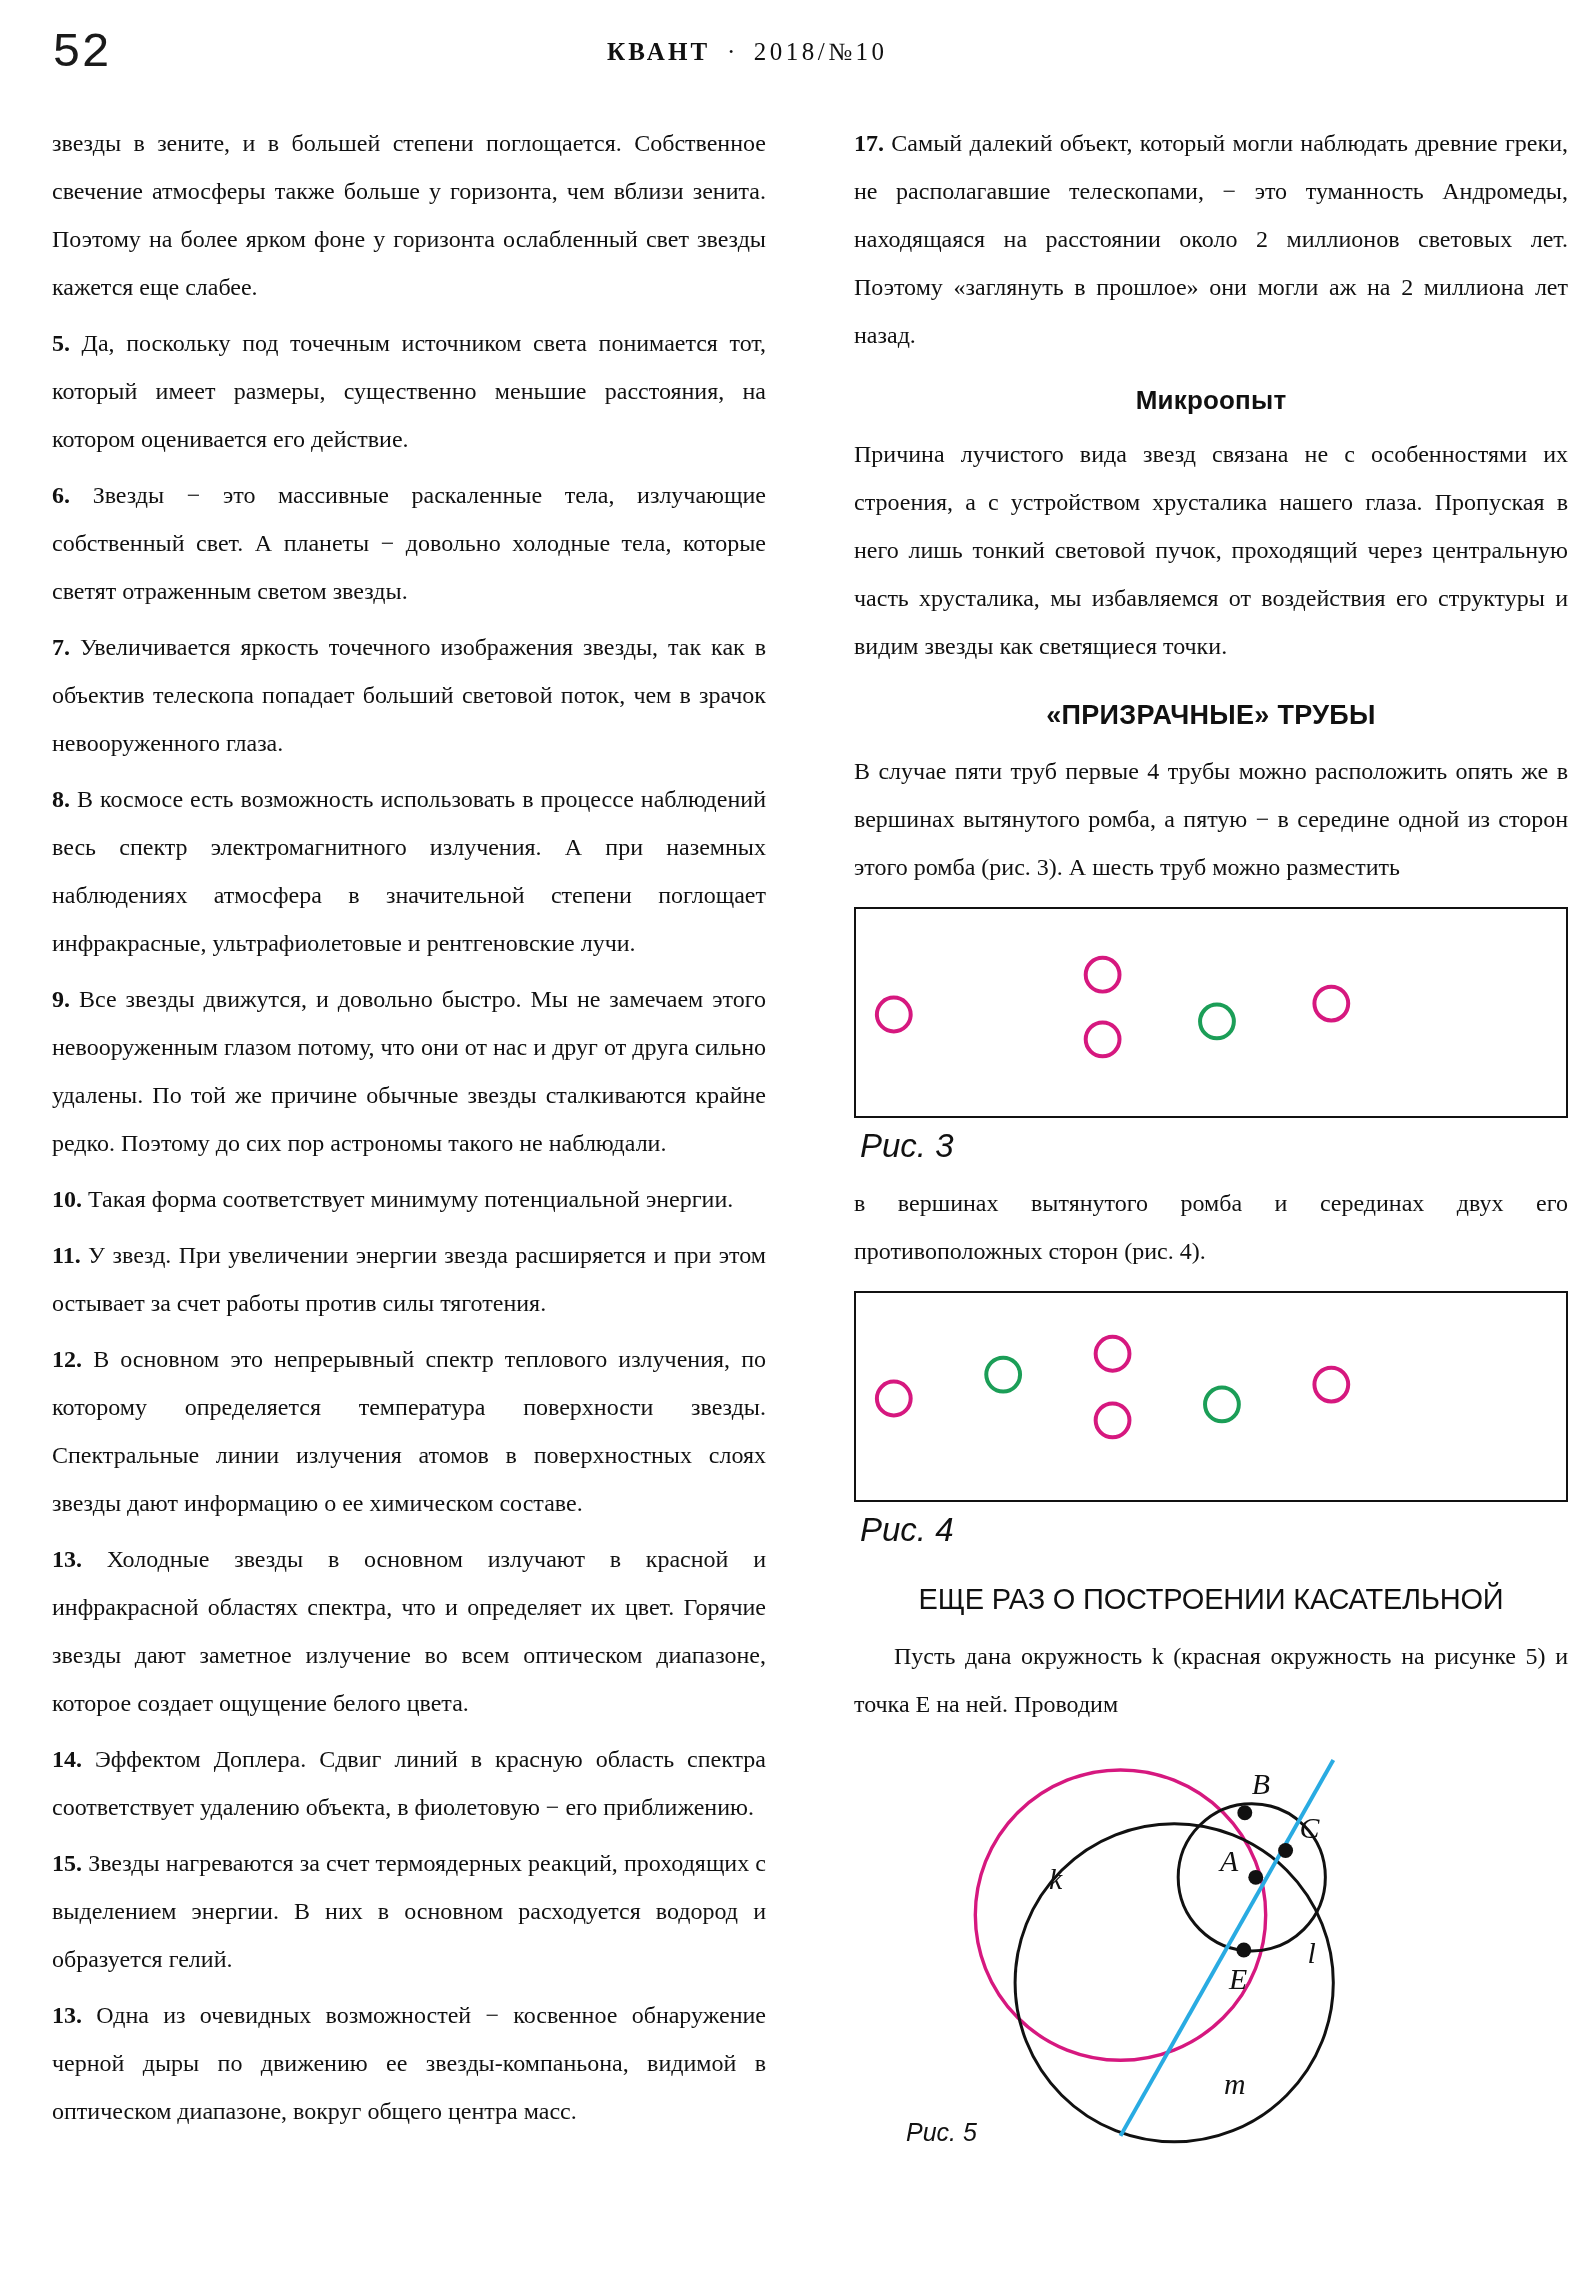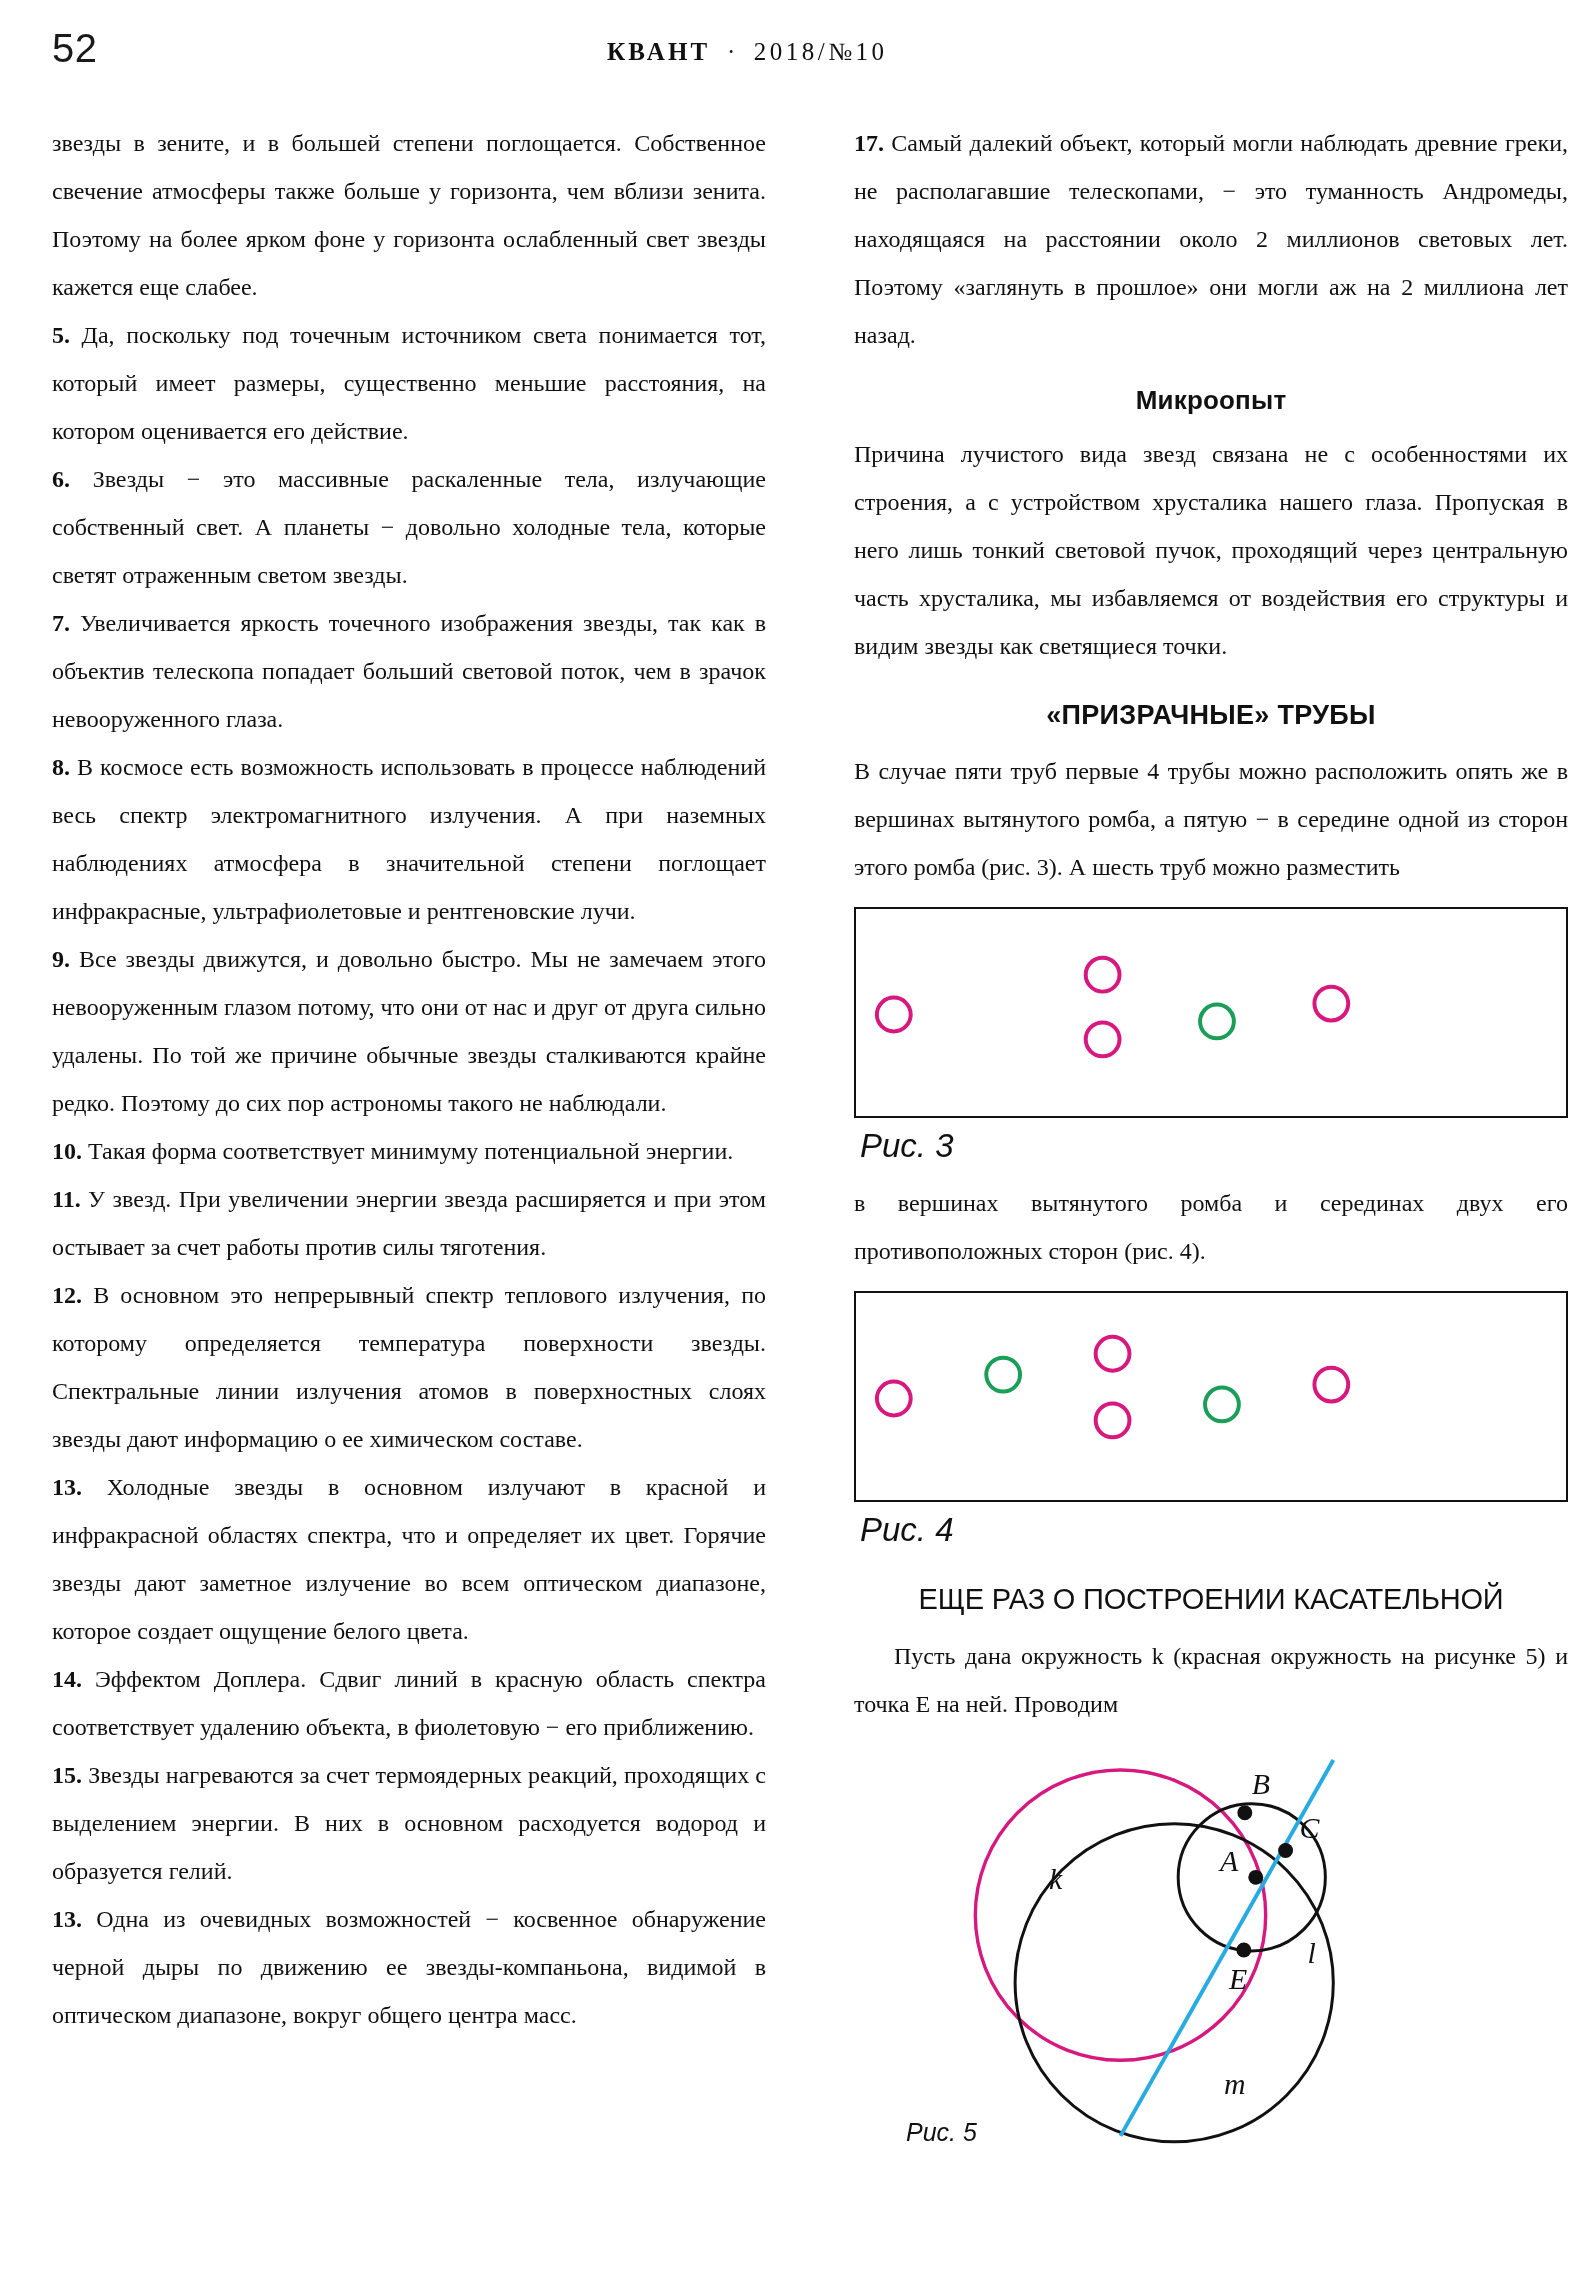--- a/index.html
+++ b/index.html
@@ -4,40 +4,40 @@
 <style>
   html,body{margin:0;padding:0;background:#ffffff;}
   body{
     width:1592px;height:2289px;position:relative;overflow:hidden;
     font-family:"Liberation Serif","DejaVu Serif",serif;color:#111;
   }
   .page{position:absolute;inset:0;}
 
   
   .hdr{position:absolute;left:0;top:0;width:1592px;height:100px;}
-  .folio{position:absolute;left:52px;top:26px;font-size:40px;color:#1a1a1a;
-         font-family:Liberation Sans, sans-serif;letter-spacing:0.5px;}
+  .folio{position:absolute;left:52px;top:26px;font-size:48px;color:#1a1a1a;
+         font-family:Liberation Mono, monospace;letter-spacing:0.5px;}
   .runhead{position:absolute;left:607px;top:38px;font-size:25px;font-weight:bold;
            letter-spacing:3.2px;color:#111;}
   .runhead .sep{font-weight:normal;letter-spacing:2px;}
   .runhead .iss{font-weight:normal;letter-spacing:3.5px;}
 
   
   .col{position:absolute;top:119px;width:714px;}
   .col-l{left:52px;}
   .col-r{left:854px;}
 
   p.body{
     margin:0 0 0 0;
     font-size:24px;line-height:48px;
     text-align:justify;text-justify:inter-word;
     hyphens:manual;
     text-indent:0;
   }
-  p.body + p.body{margin-top:0;}
+  p.body + p.body{margin-top:8px;}
   p.body b{font-weight:bold;}
   p.indent{text-indent:40px;}
 
   
   h2.sub{
     margin:26px 0 14px 0;font-size:26px;font-weight:bold;text-align:center;
     font-family:"Liberation Sans","DejaVu Sans",sans-serif;letter-spacing:0.2px;
   }
   h2.sec{
     margin:30px 0 16px 0;font-size:27px;font-weight:bold;text-align:center;

